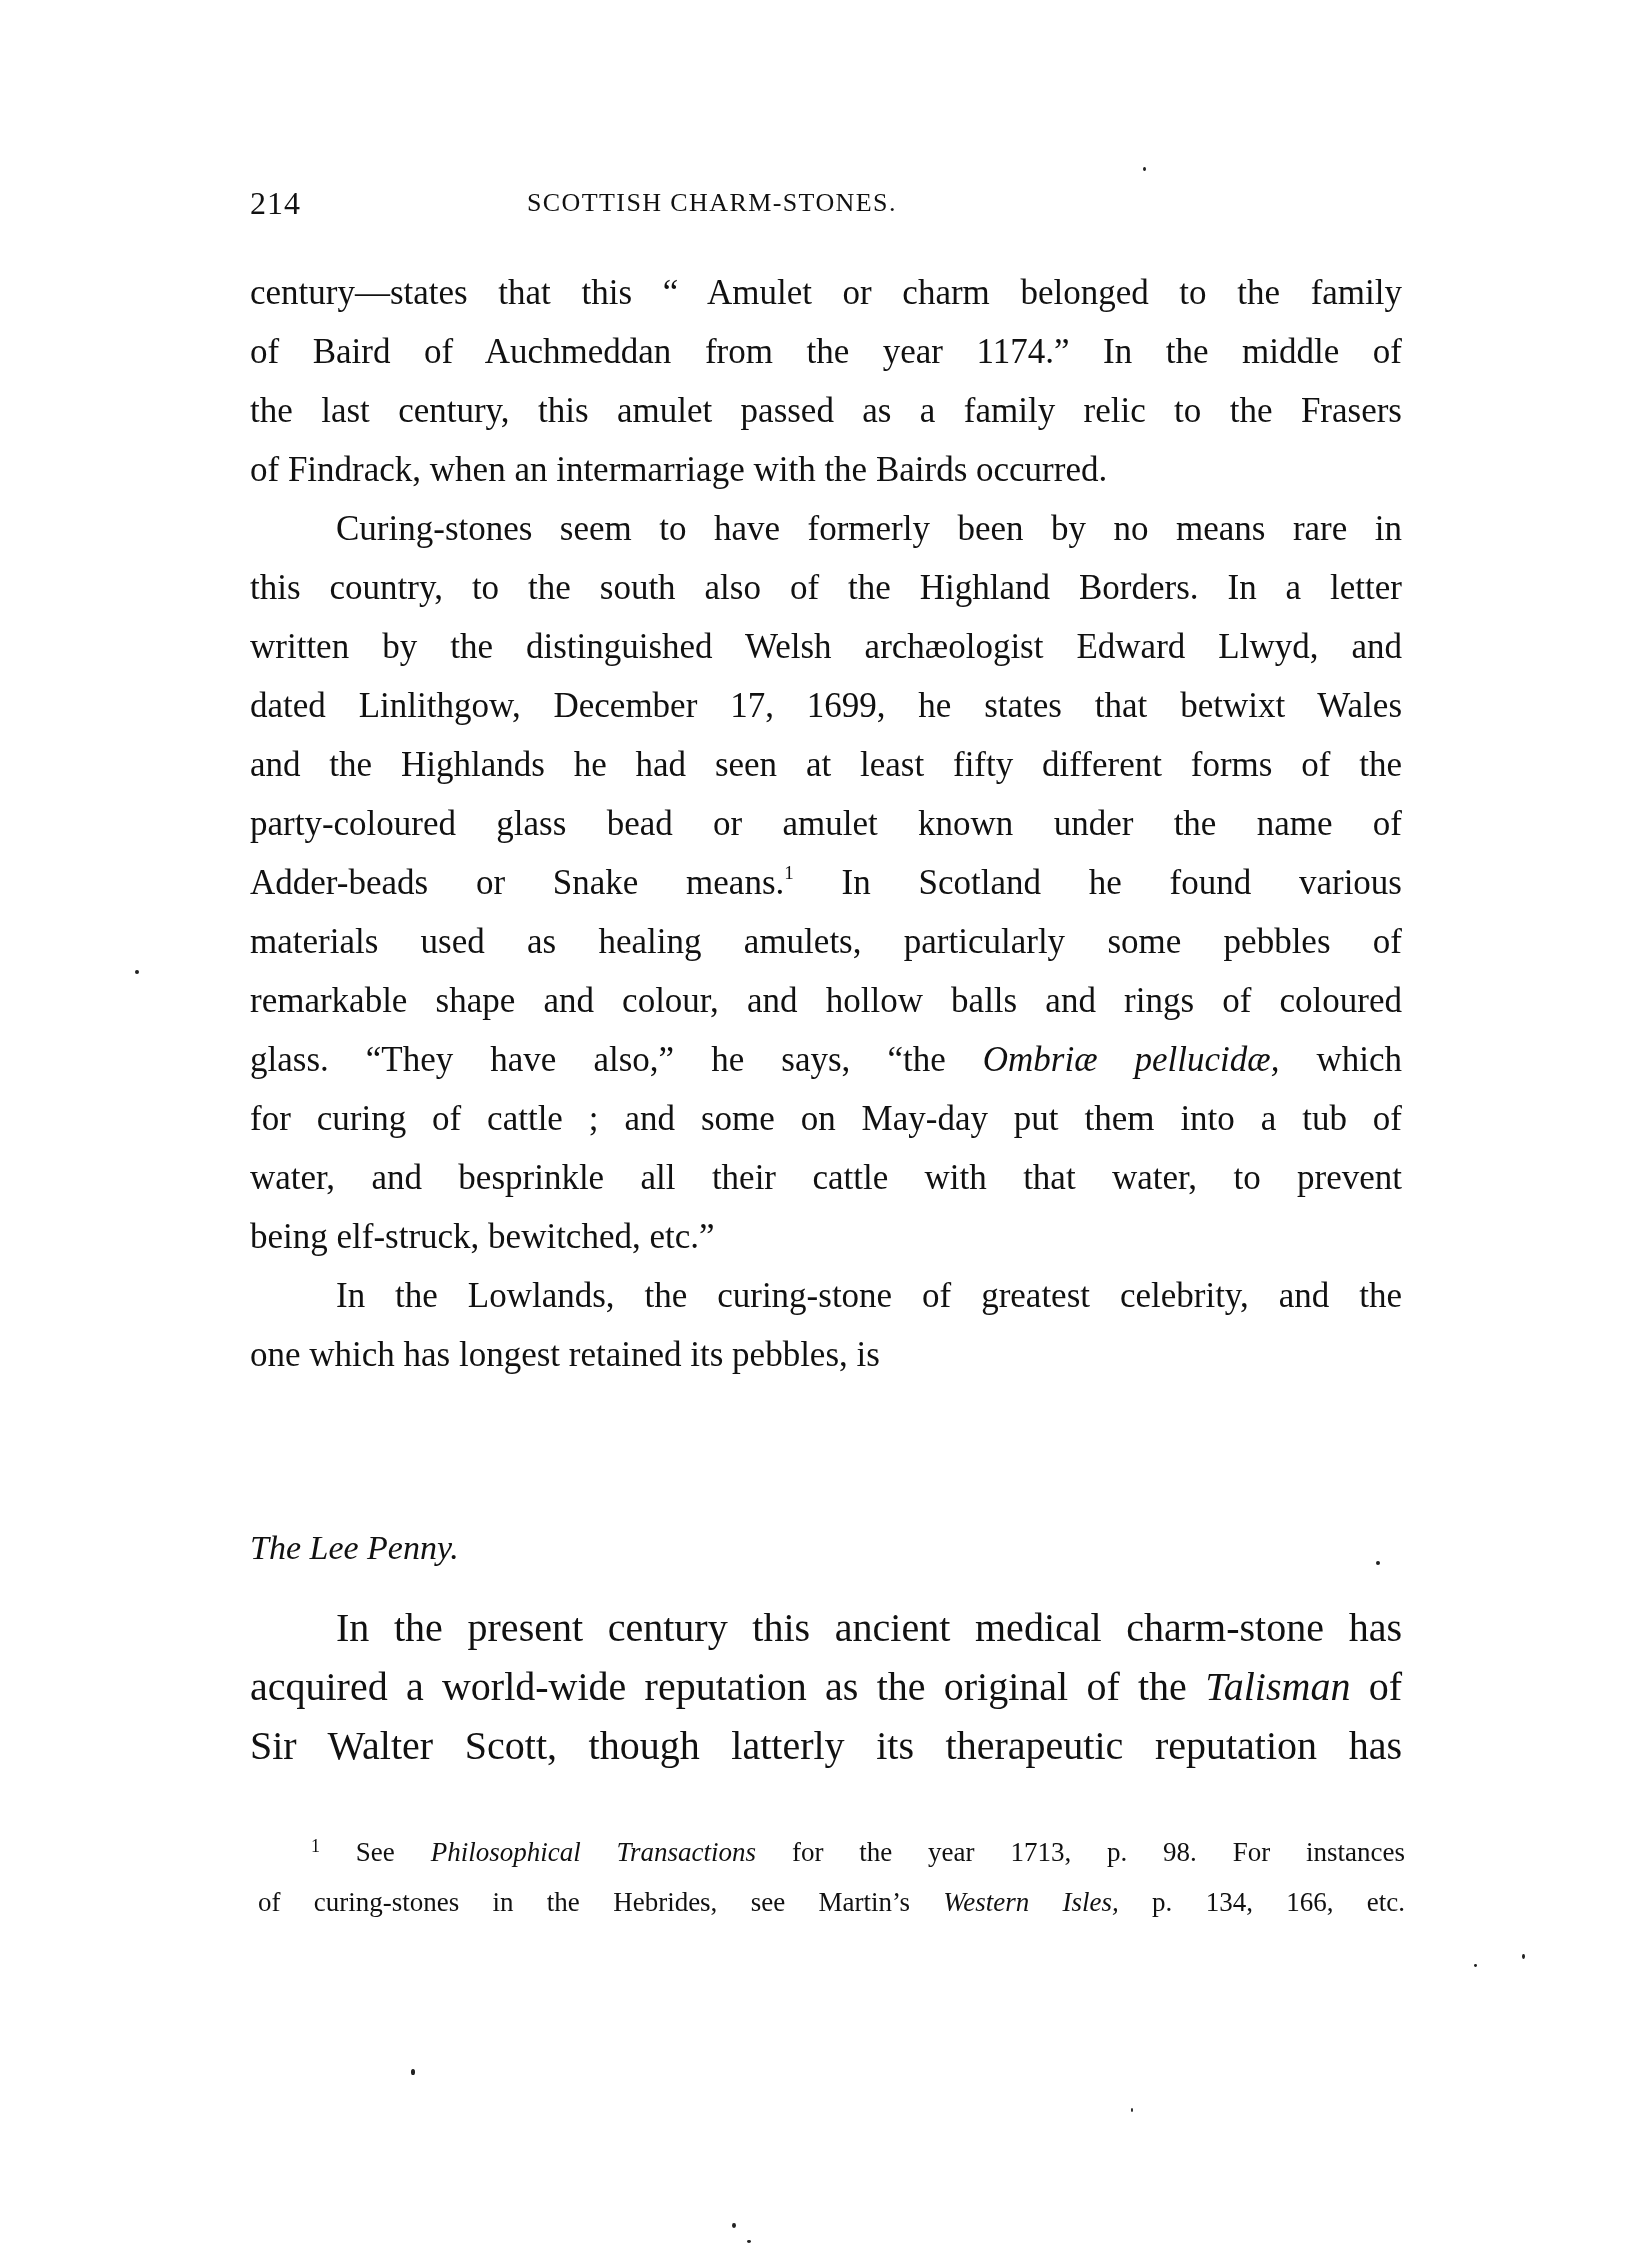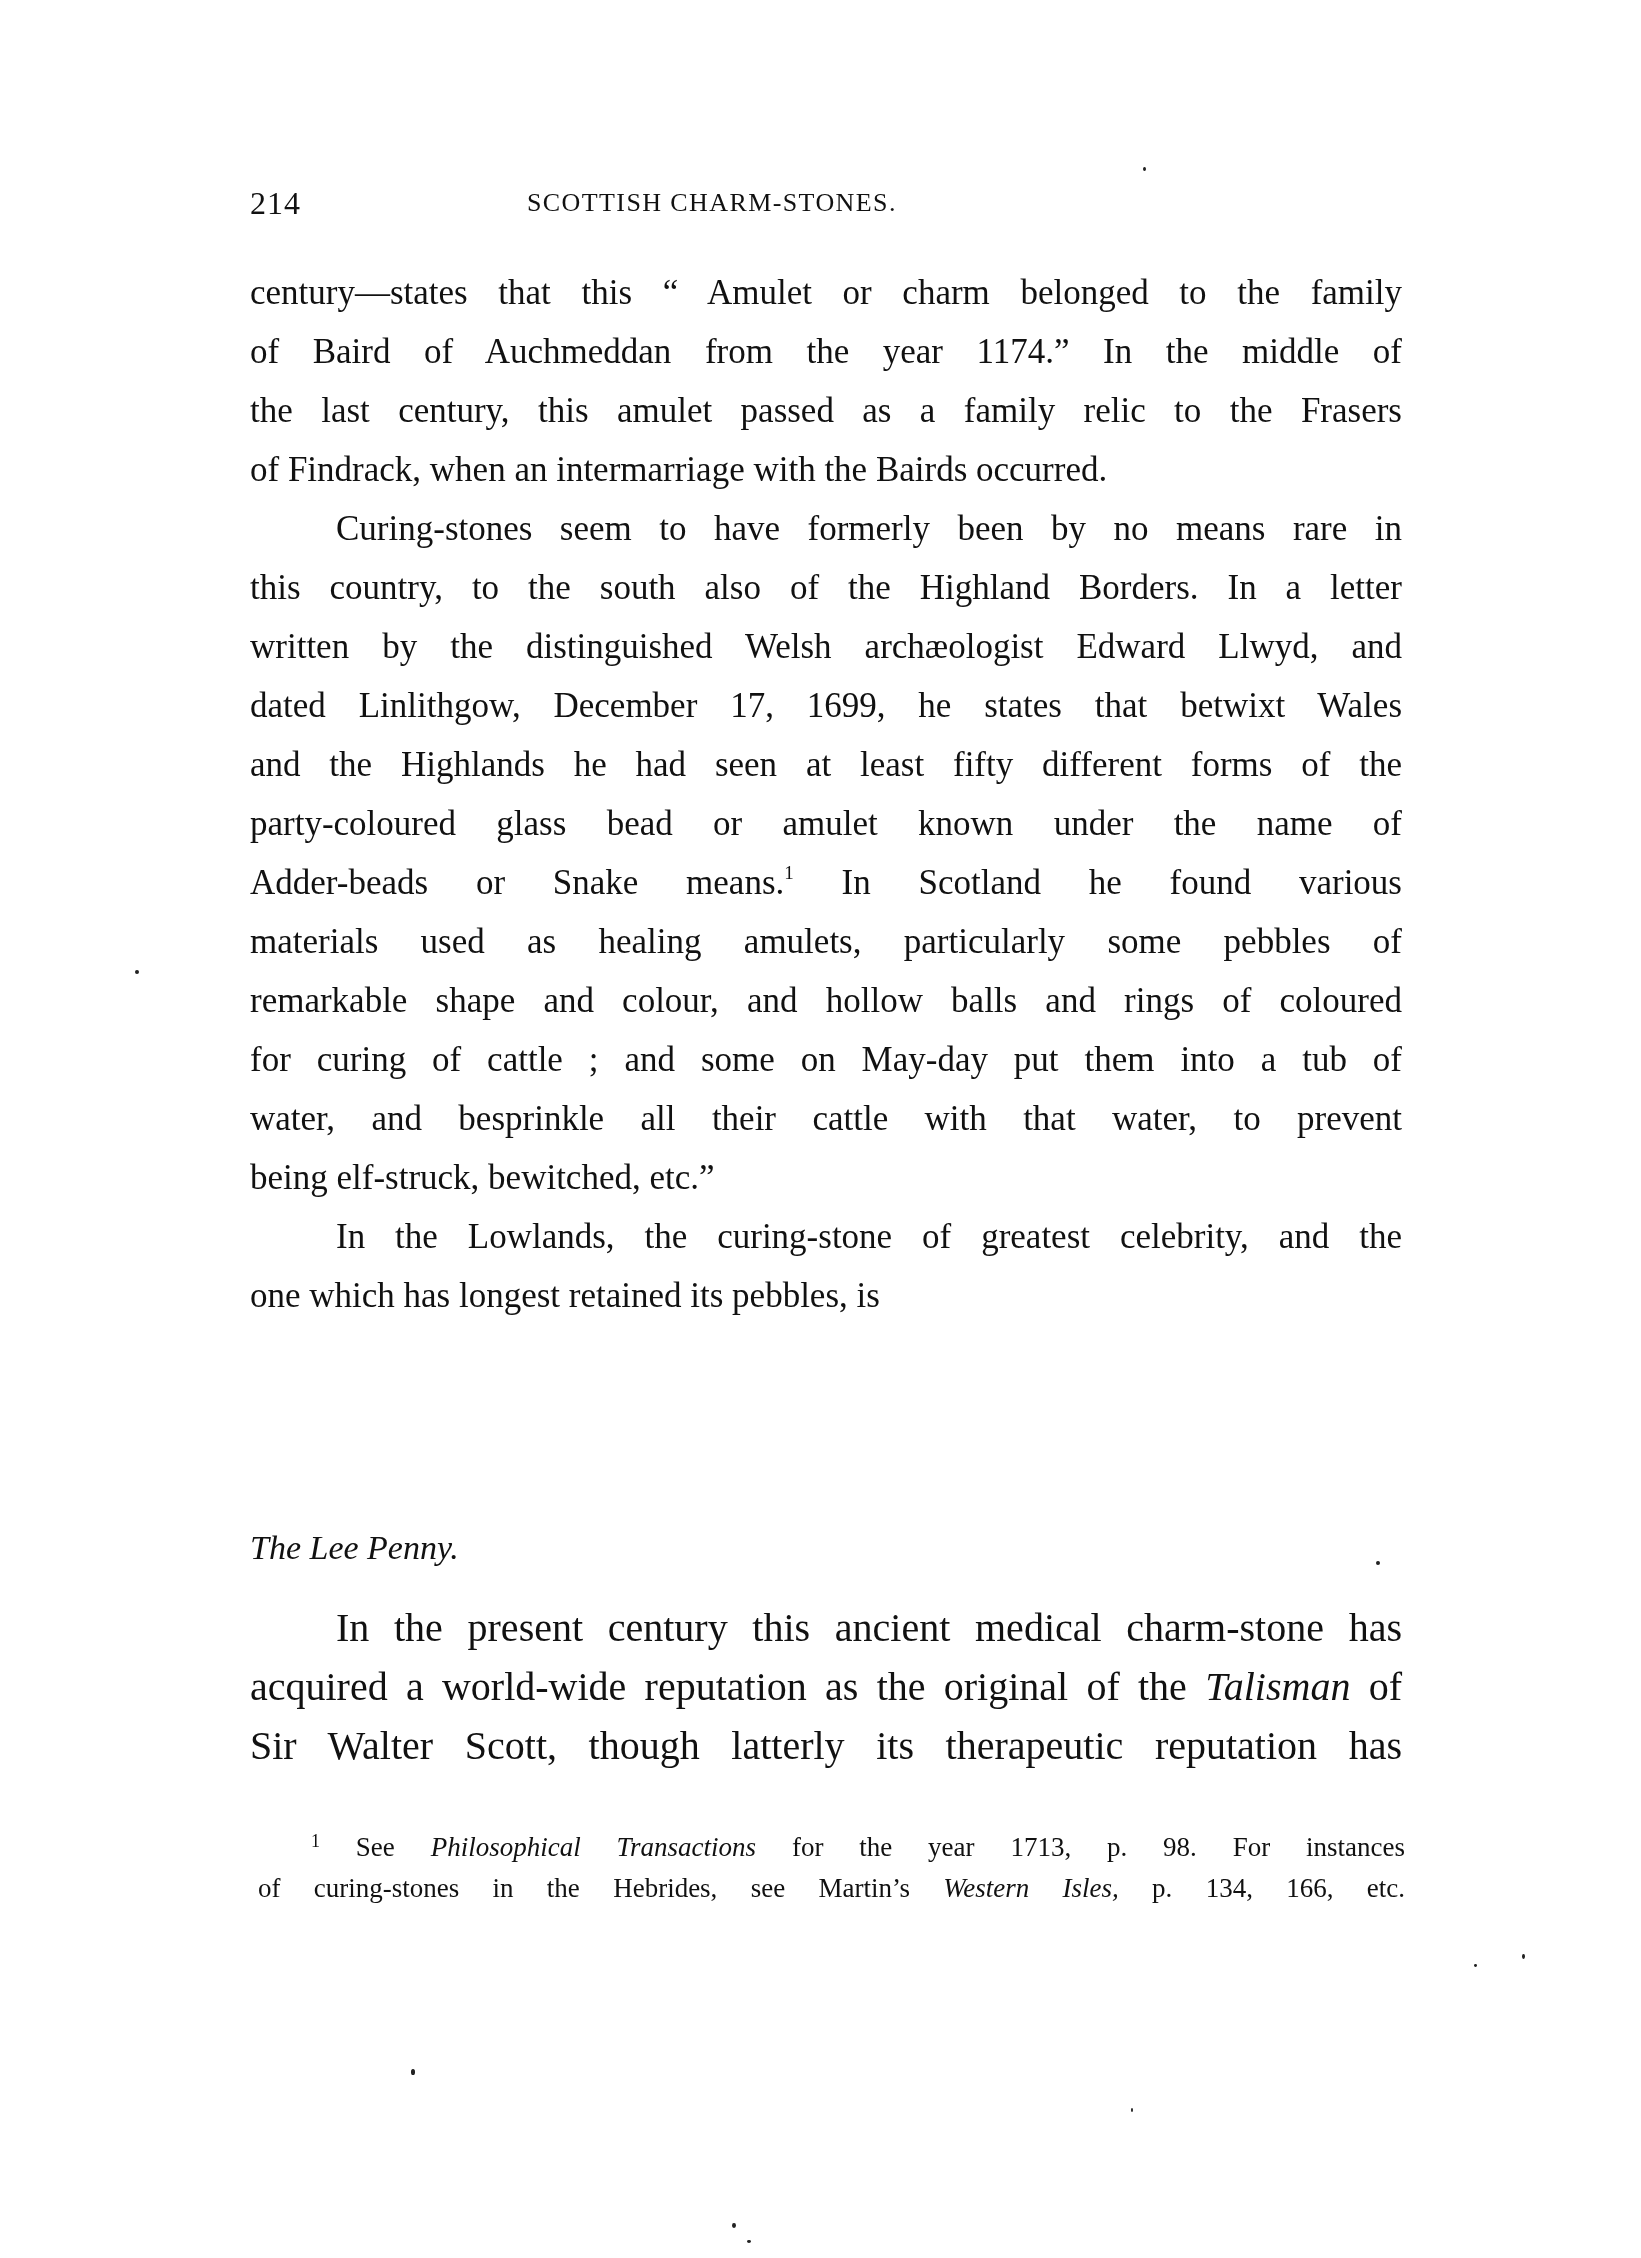--- a/index.html
+++ b/index.html
@@ -87,21 +87,21 @@
       text-align-last: justify;
       white-space: nowrap;
     }
     .section-body .line.indent { padding-left: 86px; }
     .footnotes {
       position: absolute;
       left: 258px;
       top: 1821px;
       width: 1147px;
       font-size: 27px;
-      line-height: 41px;
+      line-height: 50px;
     }
     .footnotes .line {
       display: block;
       text-align: justify;
       text-align-last: justify;
       white-space: nowrap;
     }
     .footnotes .line.indent { padding-left: 53px; }
     .fn-mark { font-size: 18px; vertical-align: 8.6px; }
     sup.ref { font-size: 19px; vertical-align: 15.3px; line-height: 0; }
@@ -134,20 +134,21 @@
     <div>
       <span class="line indent">Curing-stones seem to have formerly been by no means rare in</span>
       <span class="line">this country, to the south also of the Highland Borders.  In a letter</span>
       <span class="line">written by the distinguished Welsh archæologist Edward Llwyd, and</span>
       <span class="line">dated Linlithgow, December 17, 1699, he states that betwixt Wales</span>
       <span class="line">and the Highlands he had seen at least fifty different forms of the</span>
       <span class="line">party-coloured glass bead or amulet known under the name of</span>
       <span class="line"><span>Adder-beads or Snake means.</span><sup class="ref">1</sup><span>  In Scotland he found various</span></span>
       <span class="line">materials used as healing amulets, particularly some pebbles of</span>
       <span class="line">remarkable shape and colour, and hollow balls and rings of coloured</span>
+      <span class="line"><span>glass.  “They have also,” he says, “the </span><em>Ombriæ pellucidæ,</em><span> which</span></span>
       <span class="line">for curing of cattle ; and some on May-day put them into a tub of</span>
       <span class="line">water, and besprinkle all their cattle with that water, to prevent</span>
       <span class="line last">being elf-struck, bewitched, etc.”</span>
     </div>
 
     <div>
       <span class="line indent">In the Lowlands, the curing-stone of greatest celebrity, and the</span>
       <span class="line last">one which has longest retained its pebbles, is</span>
     </div>
   </div>

